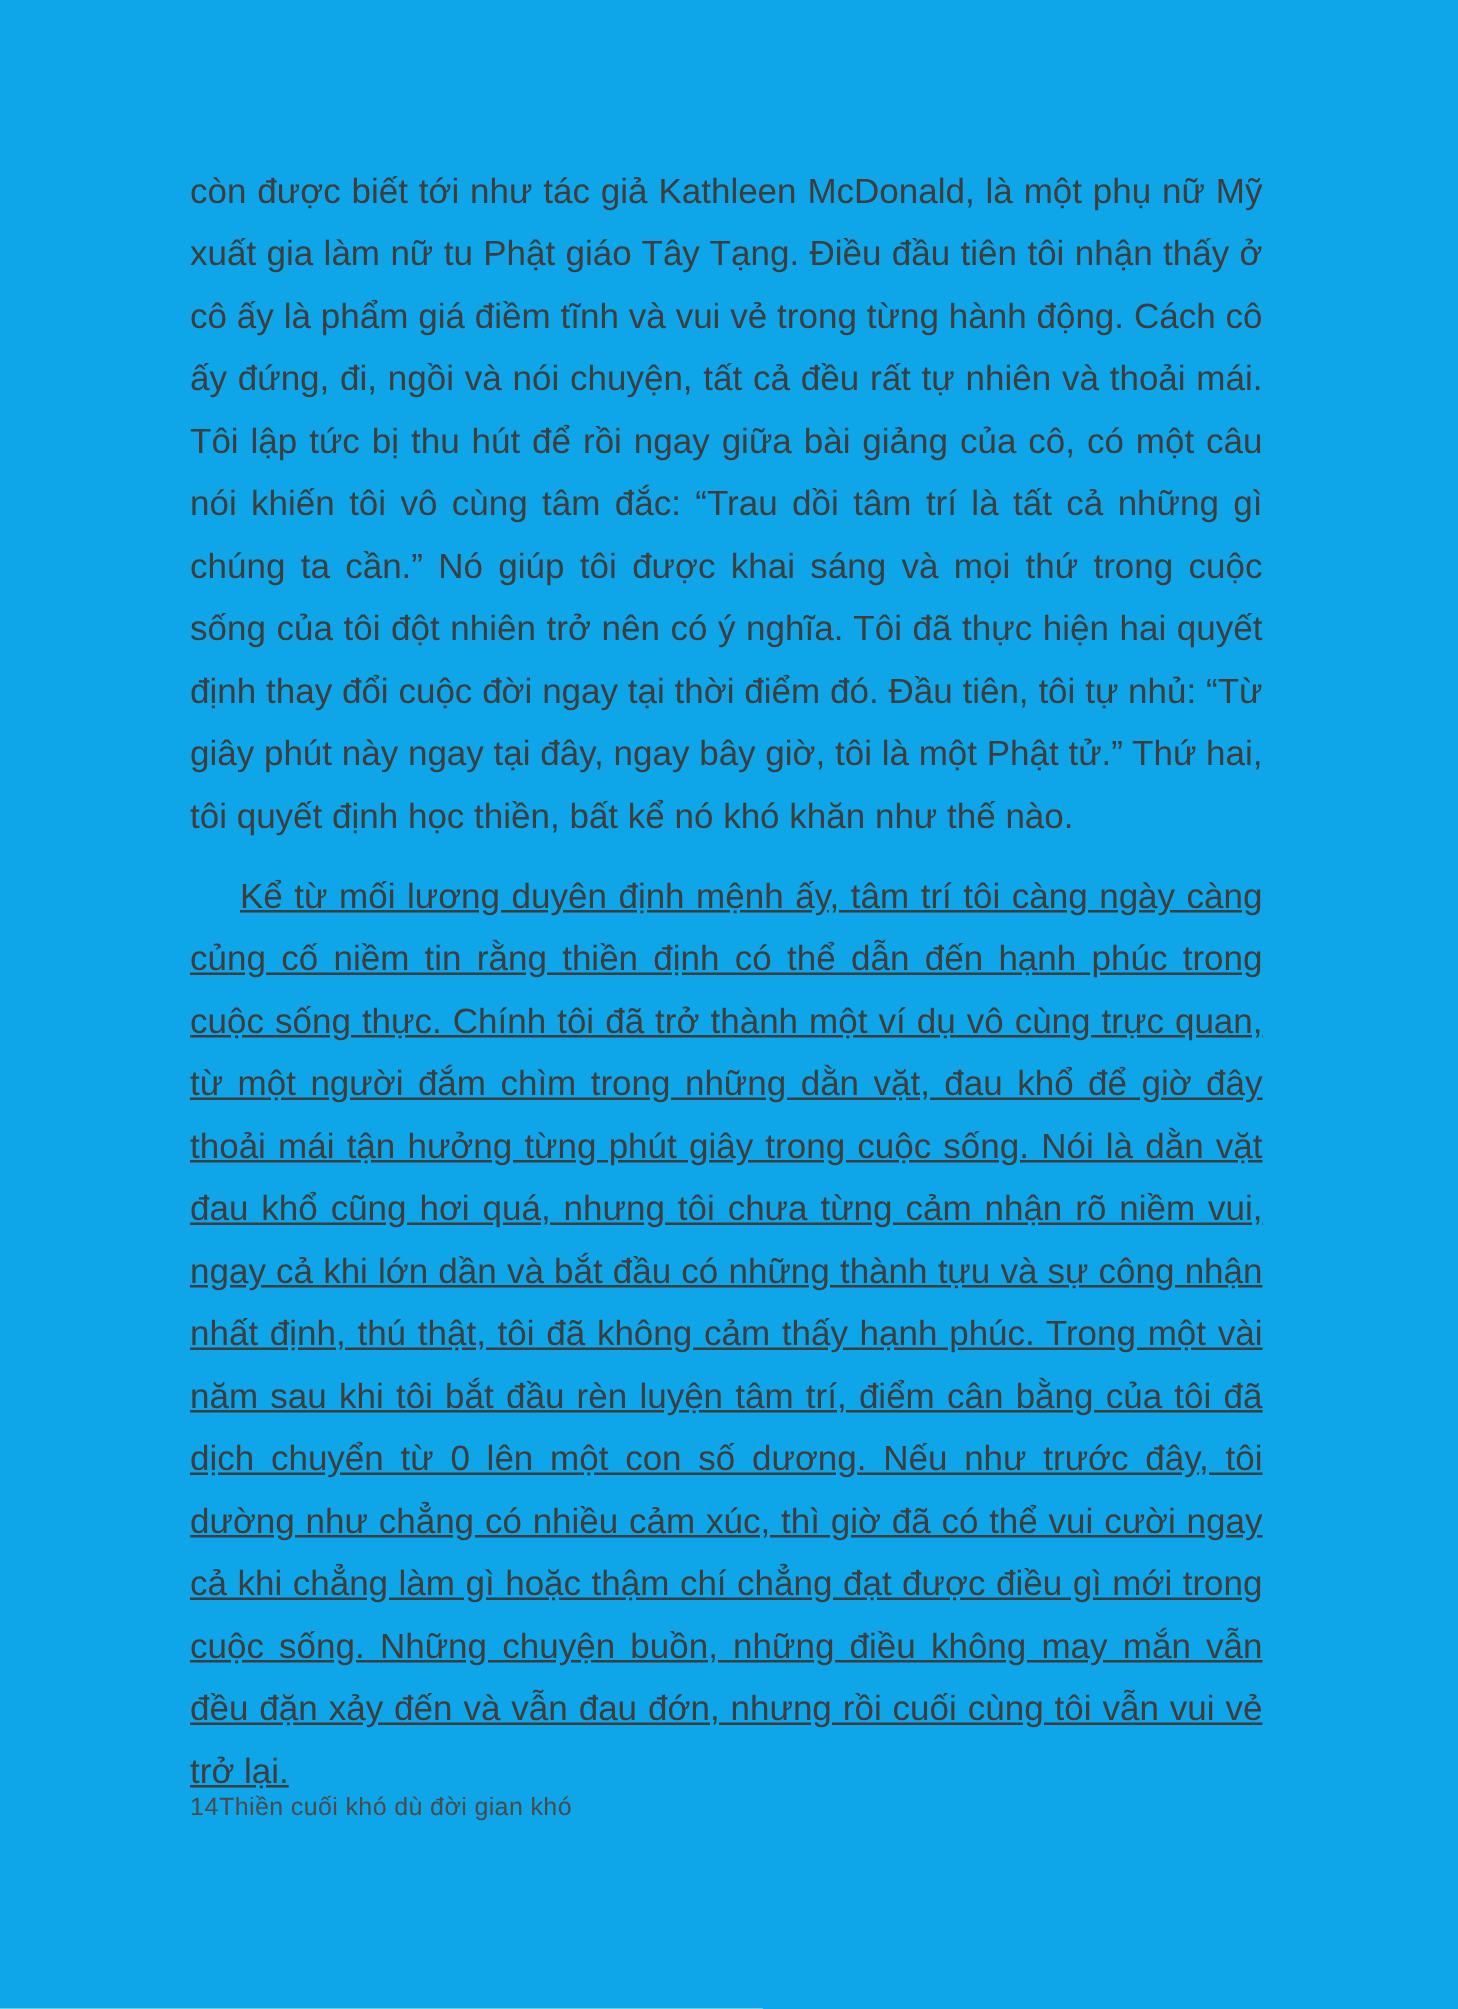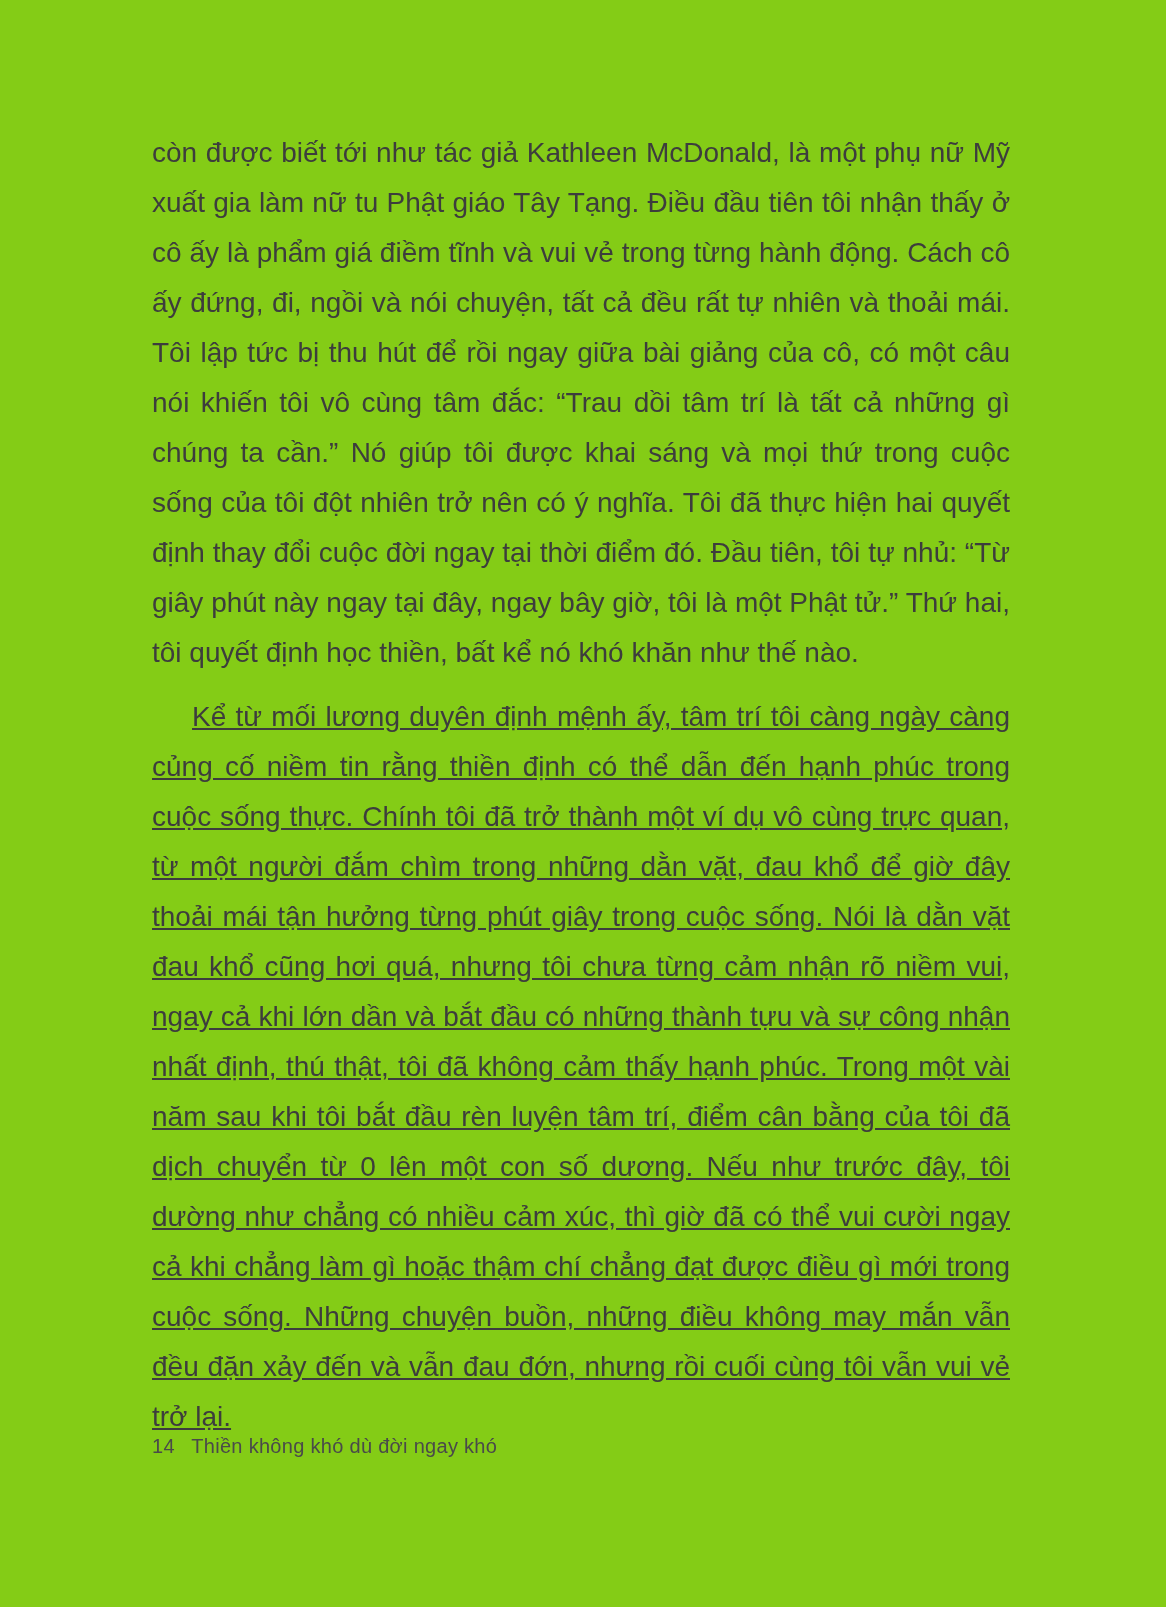--- a/index.html
+++ b/index.html
@@ -5,21 +5,21 @@
   <style>
     html, body {
       margin: 0;
       padding: 0;
       background: #ffffff;
     }
     .page {
       position: relative;
       width: 1166px;
       height: 1607px;
-      background: #84cc16;
+      background: #0ea5e9;
       font-family: "Liberation Sans", "DejaVu Sans", sans-serif;
       overflow: hidden;
     }
     .text-block {
       position: absolute;
       left: 152px;
       top: 128px;
       width: 858px;
       color: #3d3d3d;
       font-size: 28px;
@@ -33,21 +33,20 @@
     .para.indent {
       text-indent: 40px;
       text-decoration: underline;
     }
     .footer {
       position: absolute;
       left: 152px;
       top: 1434px;
       display: flex;
       align-items: baseline;
-      gap: 16px;
       color: #4a4a4a;
       font-size: 20px;
       line-height: 24px;
     }
     .footer .page-num {
       letter-spacing: 0.5px;
     }
     .footer .running-title {
       letter-spacing: 0.3px;
     }
@@ -57,16 +56,16 @@
 
 <div class="page">
 
   <div class="text-block">
     <p class="para">còn được biết tới như tác giả Kathleen McDonald, là một phụ nữ Mỹ xuất gia làm nữ tu Phật giáo Tây Tạng. Điều đầu tiên tôi nhận thấy ở cô ấy là phẩm giá điềm tĩnh và vui vẻ trong từng hành động. Cách cô ấy đứng, đi, ngồi và nói chuyện, tất cả đều rất tự nhiên và thoải mái. Tôi lập tức bị thu hút để rồi ngay giữa bài giảng của cô, có một câu nói khiến tôi vô cùng tâm đắc: “Trau dồi tâm trí là tất cả những gì chúng ta cần.” Nó giúp tôi được khai sáng và mọi thứ trong cuộc sống của tôi đột nhiên trở nên có ý nghĩa. Tôi đã thực hiện hai quyết định thay đổi cuộc đời ngay tại thời điểm đó. Đầu tiên, tôi tự nhủ: “Từ giây phút này ngay tại đây, ngay bây giờ, tôi là một Phật tử.” Thứ hai, tôi quyết định học thiền, bất kể nó khó khăn như thế nào.</p>
     <p class="para indent">Kể từ mối lương duyên định mệnh ấy, tâm trí tôi càng ngày càng củng cố niềm tin rằng thiền định có thể dẫn đến hạnh phúc trong cuộc sống thực. Chính tôi đã trở thành một ví dụ vô cùng trực quan, từ một người đắm chìm trong những dằn vặt, đau khổ để giờ đây thoải mái tận hưởng từng phút giây trong cuộc sống. Nói là dằn vặt đau khổ cũng hơi quá, nhưng tôi chưa từng cảm nhận rõ niềm vui, ngay cả khi lớn dần và bắt đầu có những thành tựu và sự công nhận nhất định, thú thật, tôi đã không cảm thấy hạnh phúc. Trong một vài năm sau khi tôi bắt đầu rèn luyện tâm trí, điểm cân bằng của tôi đã dịch chuyển từ 0 lên một con số dương. Nếu như trước đây, tôi dường như chẳng có nhiều cảm xúc, thì giờ đã có thể vui cười ngay cả khi chẳng làm gì hoặc thậm chí chẳng đạt được điều gì mới trong cuộc sống. Những chuyện buồn, những điều không may mắn vẫn đều đặn xảy đến và vẫn đau đớn, nhưng rồi cuối cùng tôi vẫn vui vẻ trở lại.</p>
   </div>
 
   <div class="footer">
     <span class="page-num">14</span>
-    <span class="running-title">Thiền không khó dù đời ngay khó</span>
+    <span class="running-title">Thiền cuối khó dù đời gian khó</span>
   </div>
 
 </div>
 
 </body></html>

